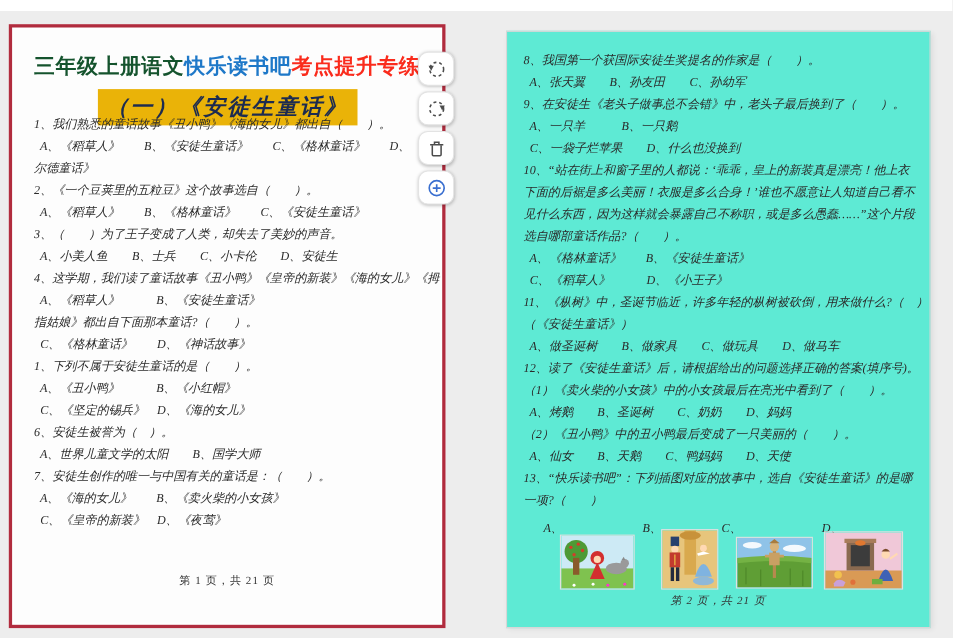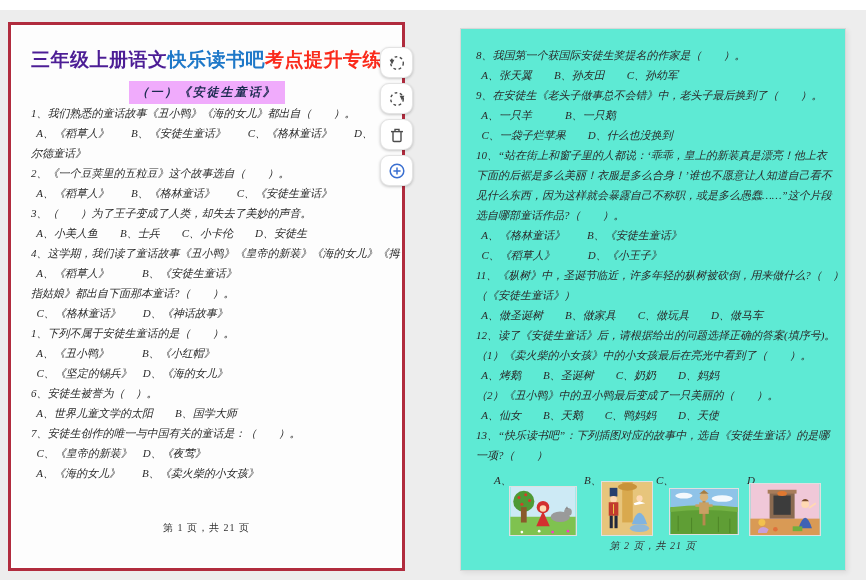--- a/index.html
+++ b/index.html
@@ -7,25 +7,25 @@
   body { background:#ededed; font-family:"Liberation Serif", serif; position:relative; }
   .top-strip { position:absolute; left:0; top:0; width:866px; height:10px; background:#ffffff; }
 
   
   .page { position:absolute; background:#fdfdfd; }
   .page1 { left:8px; top:22px; width:397px; height:549px; border:3px solid #b12c3e; box-shadow:inset 0 0 0 2px #fff; }
   .page2 { left:460px; top:28px; width:386px; height:543px; background:#5eead4; border:1px solid #d7d7d7; box-shadow:2px 2px 5px rgba(0,0,0,0.07); }
 
   
   .title { position:absolute; left:0; top:22px; width:100%; text-align:center; font-size:19px; font-weight:bold; letter-spacing:0.5px; white-space:nowrap; }
-  .title .t-black { color:#4c1d95; }
+  .title .t-black { color:#14532d; }
   .title .t-blue  { color:#1e78c8; }
   .title .t-red   { color:#fa2b1c; }
   .subtitle-wrap { position:absolute; left:0; top:56px; width:100%; text-align:center; }
-  .subtitle { display:inline-block; background:#f0abfc; color:#1c2b50; font-size:12px; font-style:italic; font-weight:bold; padding:3px 8px; letter-spacing:2px; }
+  .subtitle { display:inline-block; background:#eab308; color:#1c2b50; font-size:20px; font-style:italic; font-weight:bold; padding:3px 8px; letter-spacing:2px; }
 
   
   .lines { position:absolute; font-size:11px; color:#2a2a2a; font-style:italic; }
   .page1 .lines { left:20px; top:78px; width:365px; }
   .page2 .lines { left:15px; top:16px; width:362px; }
   .line { height:20px; line-height:20px; white-space:pre; }
 
   .footer { position:absolute; left:0; width:100%; text-align:center; font-size:10px; color:#333; letter-spacing:1px; }
   .page1 .footer { bottom:33px; }
   .page2 .footer { bottom:17px;font-style:italic; }
@@ -65,22 +65,22 @@
       <div class="line">4、这学期，我们读了童话故事《丑小鸭》《皇帝的新装》《海的女儿》《拇</div>
       <div class="line">  A、《稻草人》　　　B、《安徒生童话》</div>
       <div class="line">指姑娘》都出自下面那本童话?（　　）。</div>
       <div class="line">  C、《格林童话》　　D、《神话故事》</div>
       <div class="line">1、下列不属于安徒生童话的是（　　）。</div>
       <div class="line">  A、《丑小鸭》　　　B、《小红帽》</div>
       <div class="line">  C、《坚定的锡兵》　D、《海的女儿》</div>
       <div class="line">6、安徒生被誉为（　）。</div>
       <div class="line">  A、世界儿童文学的太阳　　B、国学大师</div>
       <div class="line">7、安徒生创作的唯一与中国有关的童话是：（　　）。</div>
+      <div class="line">  A、《海的女儿》　　B、《卖火柴的小女孩》</div>
       <div class="line">  C、《皇帝的新装》　D、《夜莺》</div>
-      <div class="line">  A、《海的女儿》　　B、《卖火柴的小女孩》</div>
     </div>
   <div class="footer">第 1 页，共 21 页</div>
 </div>
 
 <div class="page page2">
   <div class="lines">
 
   <div class="line">8、我国第一个获国际安徒生奖提名的作家是（　　）。</div>
       <div class="line">  A、张天翼　　B、孙友田　　C、孙幼军</div>
       <div class="line">9、在安徒生《老头子做事总不会错》中，老头子最后换到了（　　）。</div>

